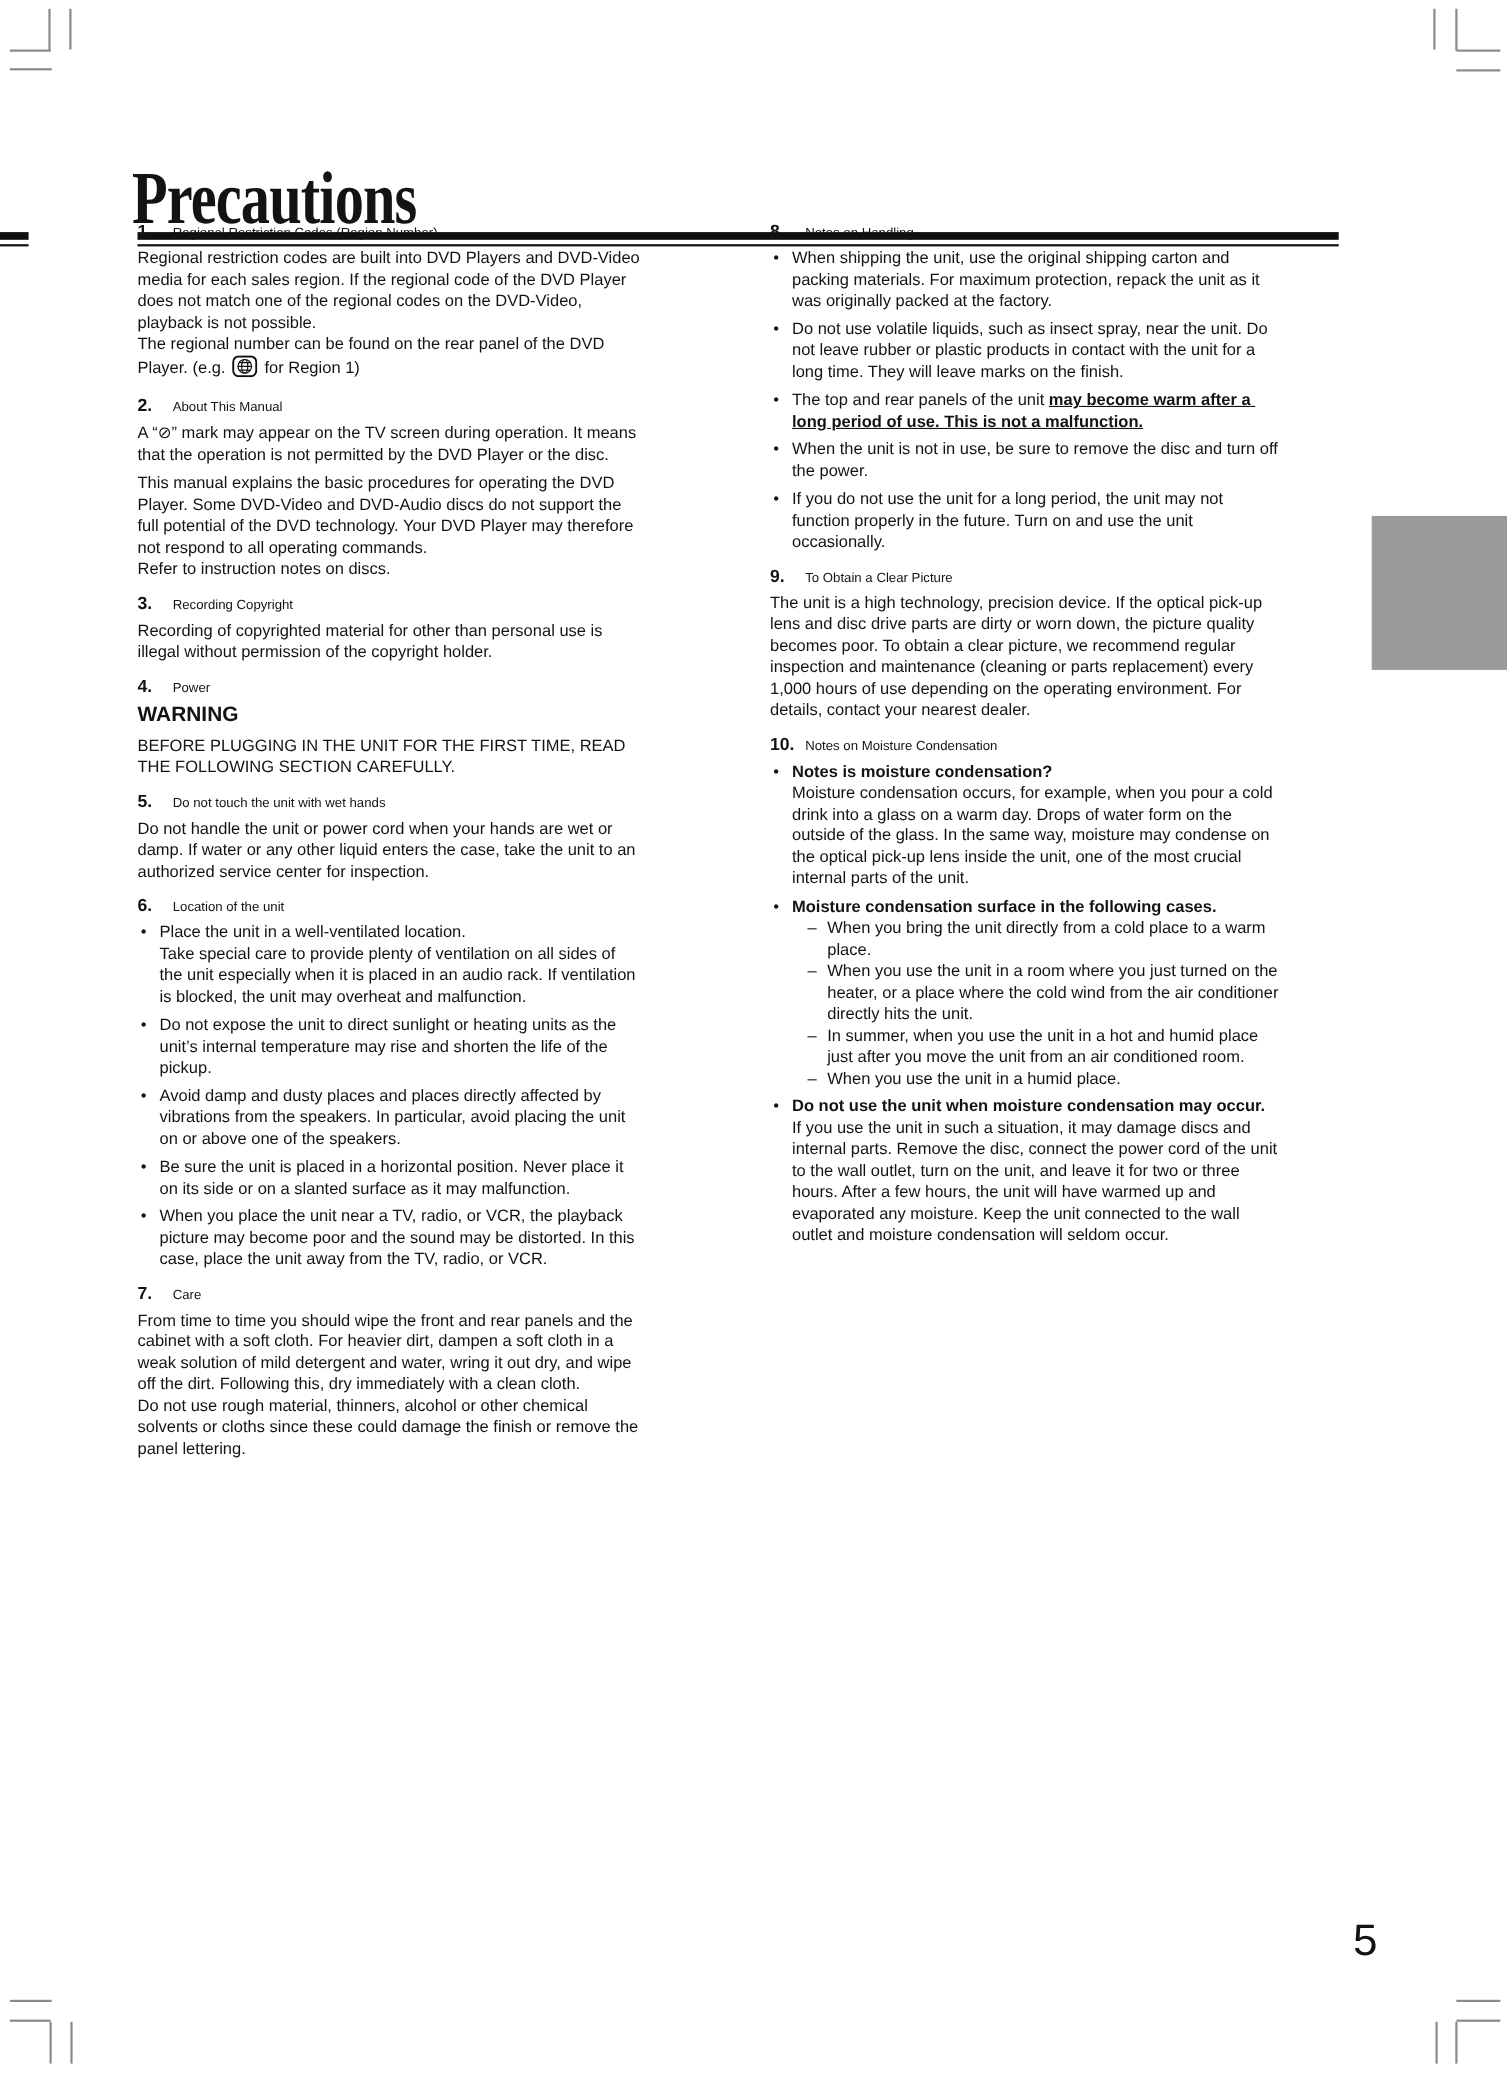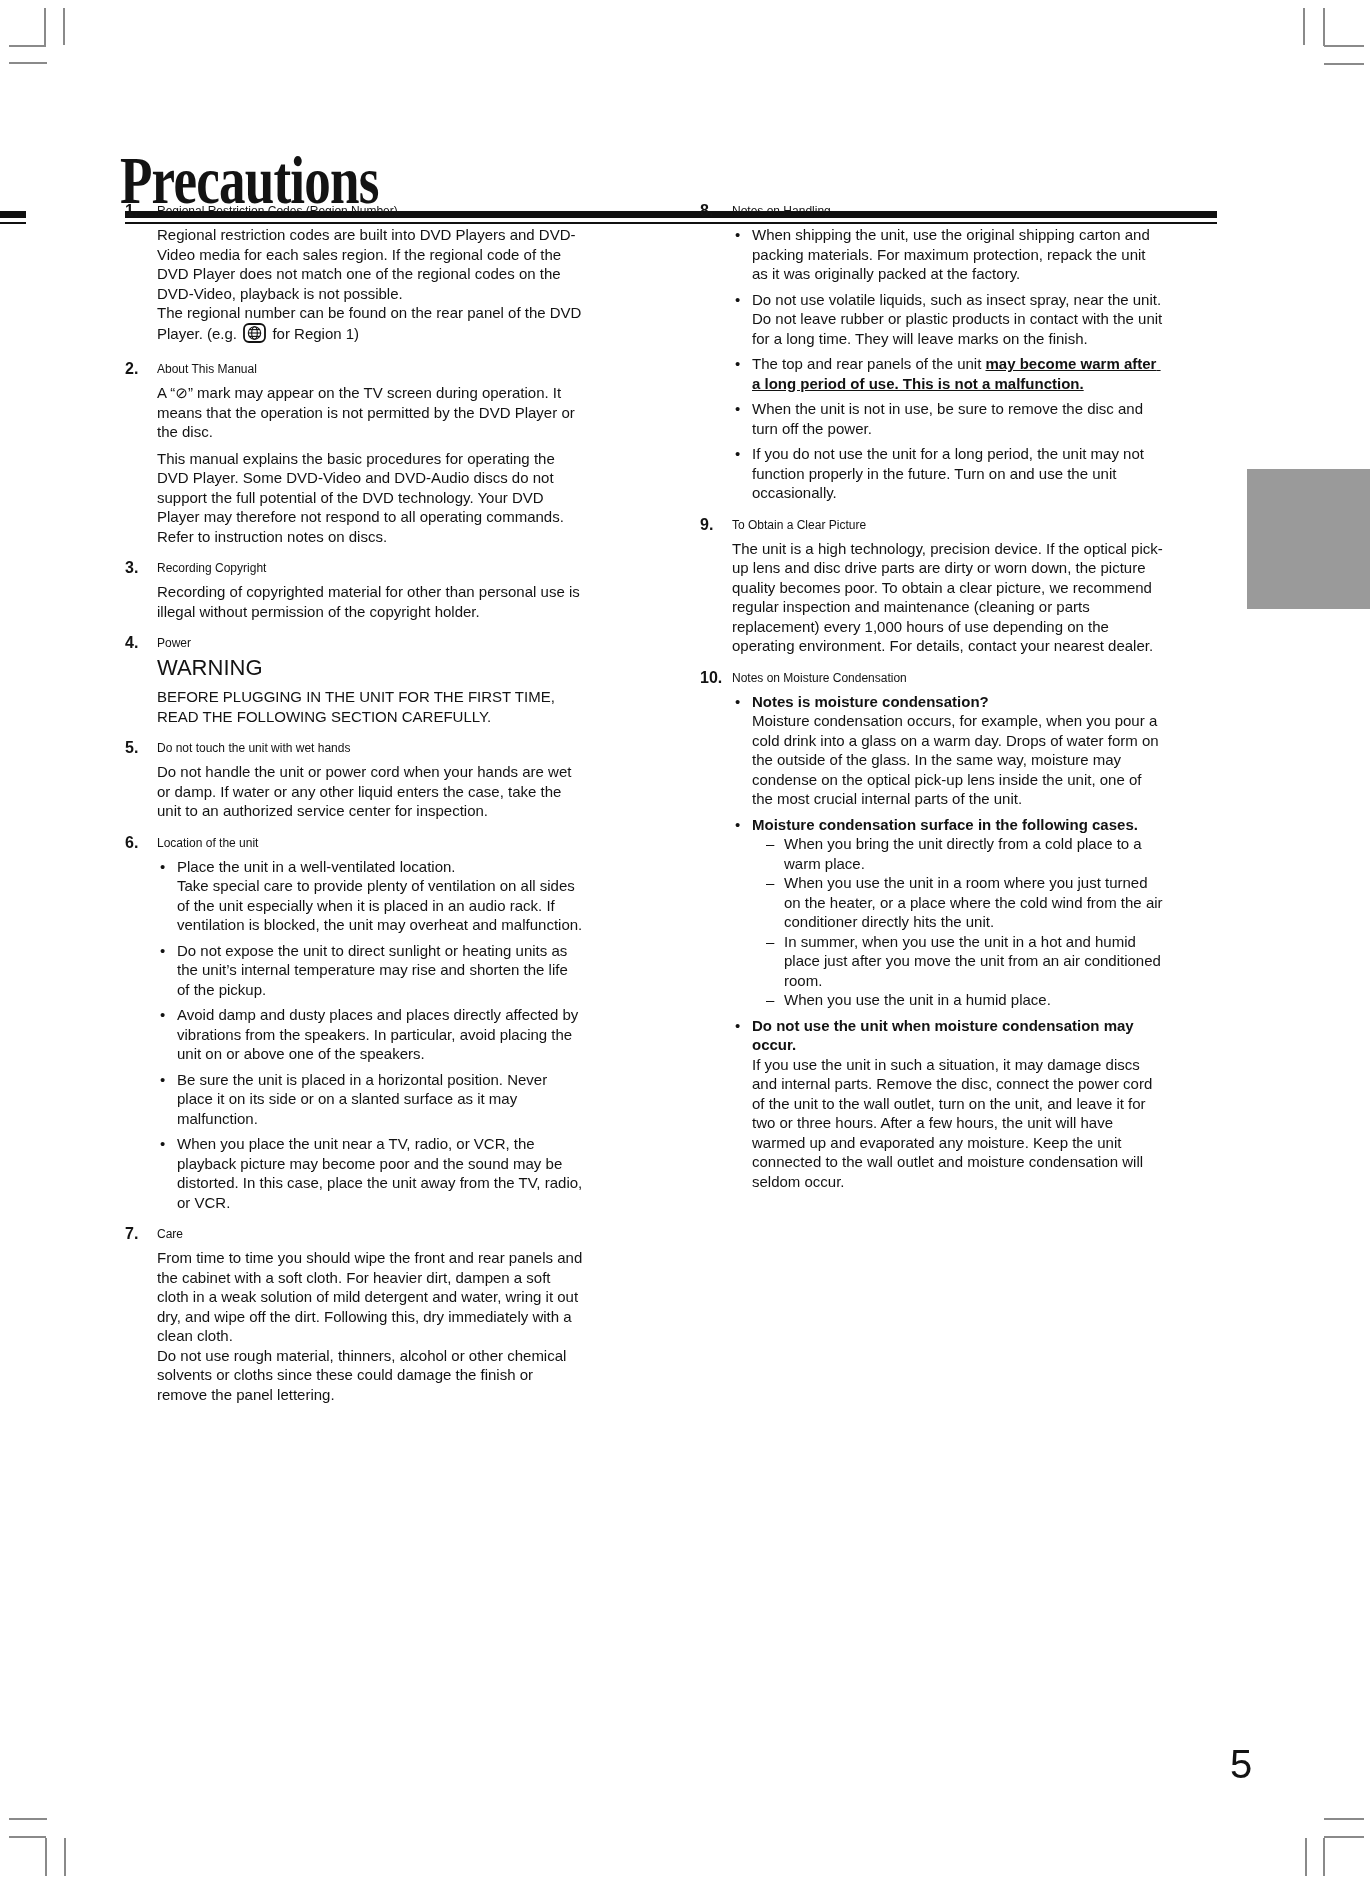--- a/index.html
+++ b/index.html
@@ -19,26 +19,26 @@
   .rule-bleed{position:absolute;left:0;top:211px;width:26px;}
   .rule .thick,.rule-bleed .thick{height:7px;background:#101010;}
   .rule .thin,.rule-bleed .thin{height:2px;background:#101010;margin-top:4px;}
   
   .col{position:absolute;top:201px;font-size:15px;line-height:19.5px;}
   .col-left{left:125px;width:458px;}
   .col-right{left:700px;width:464px;}
   .section{position:relative;margin-bottom:12px;}
   .sec-num{position:absolute;left:0;top:0;font-weight:bold;font-size:16px;line-height:20px;}
   .sec-head{margin:0 0 4px 32px;font-weight:normal;font-size:12px;line-height:20px;}
-  .sec-body{margin-left:32px;}
+  .sec-body{}
   .blk{margin:0 0 7px 0;}
   .pre{white-space:pre-wrap;}
   .b{font-weight:bold;}
   .u{text-decoration:underline;text-align:center;}
-  .warning-title{font-size:22px;line-height:22px;font-weight:normal;margin:3px 0 8px 0;}
+  .warning-title{font-size:19px;line-height:22px;font-weight:bold;margin:3px 0 8px 0;}
   .bullet{display:flex;margin:0 0 6px 0;}
   .bullet>.mark{flex:none;width:20px;padding-left:3px;box-sizing:border-box;}
   .btext{flex:1;min-width:0;}
   .lead{font-weight:bold;}
   .dash{display:flex;margin-left:14px;}
   .dash>.mark{flex:none;width:18px;}
   .inline-icon{display:inline-block;vertical-align:-4px;margin:0 2px;}
   
   .gray-tab{position:absolute;left:1247px;top:469px;width:123px;height:140px;background:#9a9a9a;}
   .page-number{position:absolute;left:1230px;top:1744px;font-size:40px;line-height:1;}

